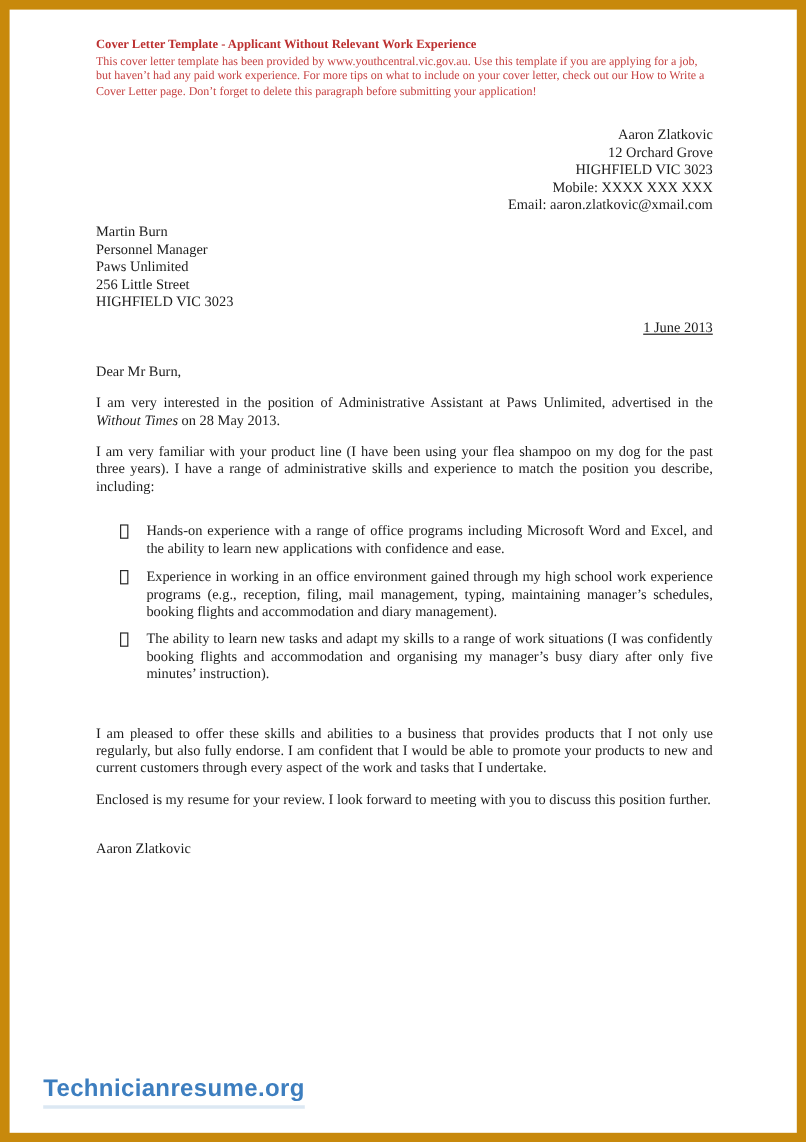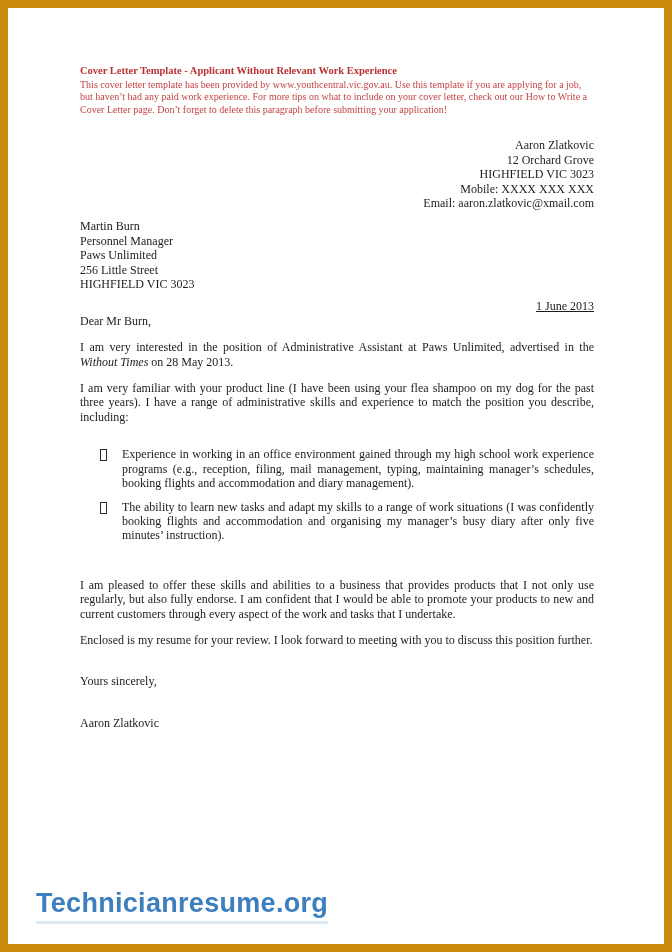--- a/index.html
+++ b/index.html
@@ -7,31 +7,31 @@
     width: 672px;
     height: 952px;
     box-sizing: border-box;
     border: 8px solid #C8890C;
     background: #ffffff;
     position: relative;
     overflow: hidden;
     font-family: "Liberation Serif", serif;
     color: #1c1c1c;
   }
-  .content { padding: 57px 70px 0 72px; }
+  .content { padding: 24px 70px 0 72px; }
 
   .notice { color: #C64242; font-size: 10px; line-height: 12.6px; }
   .notice-title { font-weight: bold; font-size: 10.5px; color: #BC3030; margin-bottom: 1px; }
   .red-link { color: inherit; cursor: pointer; }
 
   .block { font-size: 12px; line-height: 14.4px; }
   .sender { text-align: right; margin-top: 22px; }
   .recipient { margin-top: 9px; }
   .date-line { text-align: right; margin-top: 8px; text-decoration: underline; }
-  .salutation { }
+  .salutation { margin-top: 21px; }
   .para { margin-top: 12px; font-size: 12px; line-height: 14.4px; text-align: justify; }
   .em { font-style: italic; }
 
   .bullets { margin-top: 23px; }
   .bullet { display: flex; margin-bottom: 9px; padding-left: 20px; font-size: 12px; line-height: 14.4px; }
   .glyph {
     flex: none;
     width: 5px; height: 10px;
     border: 1px solid #2a2a2a;
     margin-top: 2px;
@@ -41,21 +41,21 @@
 
   .closing { margin-top: 27px; }
   .signature { margin-top: 27px; }
 
   .logo {
     position: absolute;
     left: 28px;
     bottom: 20px;
     font-family: "Liberation Sans", sans-serif;
     font-weight: bold;
-    font-size: 27px;
+    font-size: 20px;
     letter-spacing: 0.3px;
     color: #3D7EBF;
     border-bottom: 3px solid rgba(61, 126, 191, 0.18);
     padding-bottom: 2px;
     cursor: pointer;
   }
 </style>
 </head>
 <body>
 
@@ -87,32 +87,35 @@
 
     <div class="block salutation">Dear Mr Burn,</div>
 
     <div class="para"><span>I am very interested in the position of Administrative Assistant at Paws Unlimited, advertised in the </span><span class="em">Without Times</span><span> on 28 May 2013.</span></div>
 
     <div class="para">I am very familiar with your product line (I have been using your flea shampoo on my dog for the past three years). I have a range of administrative skills and experience to match the position you describe, including:</div>
 
     <div class="bullets">
       <div class="bullet">
         <span class="glyph"></span>
+        <span class="bullet-text">Hands-on experience with a range of office programs including Microsoft Word and Excel, and the ability to learn new applications with confidence and ease.</span>
+      </div>
+      <div class="bullet">
+        <span class="glyph"></span>
         <span class="bullet-text">Experience in working in an office environment gained through my high school work experience programs (e.g., reception, filing, mail management, typing, maintaining manager’s schedules, booking flights and accommodation and diary management).</span>
       </div>
       <div class="bullet">
         <span class="glyph"></span>
         <span class="bullet-text">The ability to learn new tasks and adapt my skills to a range of work situations (I was confidently booking flights and accommodation and organising my manager’s busy diary after only five minutes’ instruction).</span>
       </div>
     </div>
 
     <div class="para" style="margin-top:35px;">I am pleased to offer these skills and abilities to a business that provides products that I not only use regularly, but also fully endorse. I am confident that I would be able to promote your products to new and current customers through every aspect of the work and tasks that I undertake.</div>
 
     <div class="para" style="">Enclosed is my resume for your review. I look forward to meeting with you to discuss this position further.</div>
 
-    <div class="block closing">Yours sincerely,</div>
 
     <div class="block signature">Aaron Zlatkovic</div>
 
   </div>
 
   <div class="logo">Technicianresume.org</div>
 </div>
 
 </body></html>

